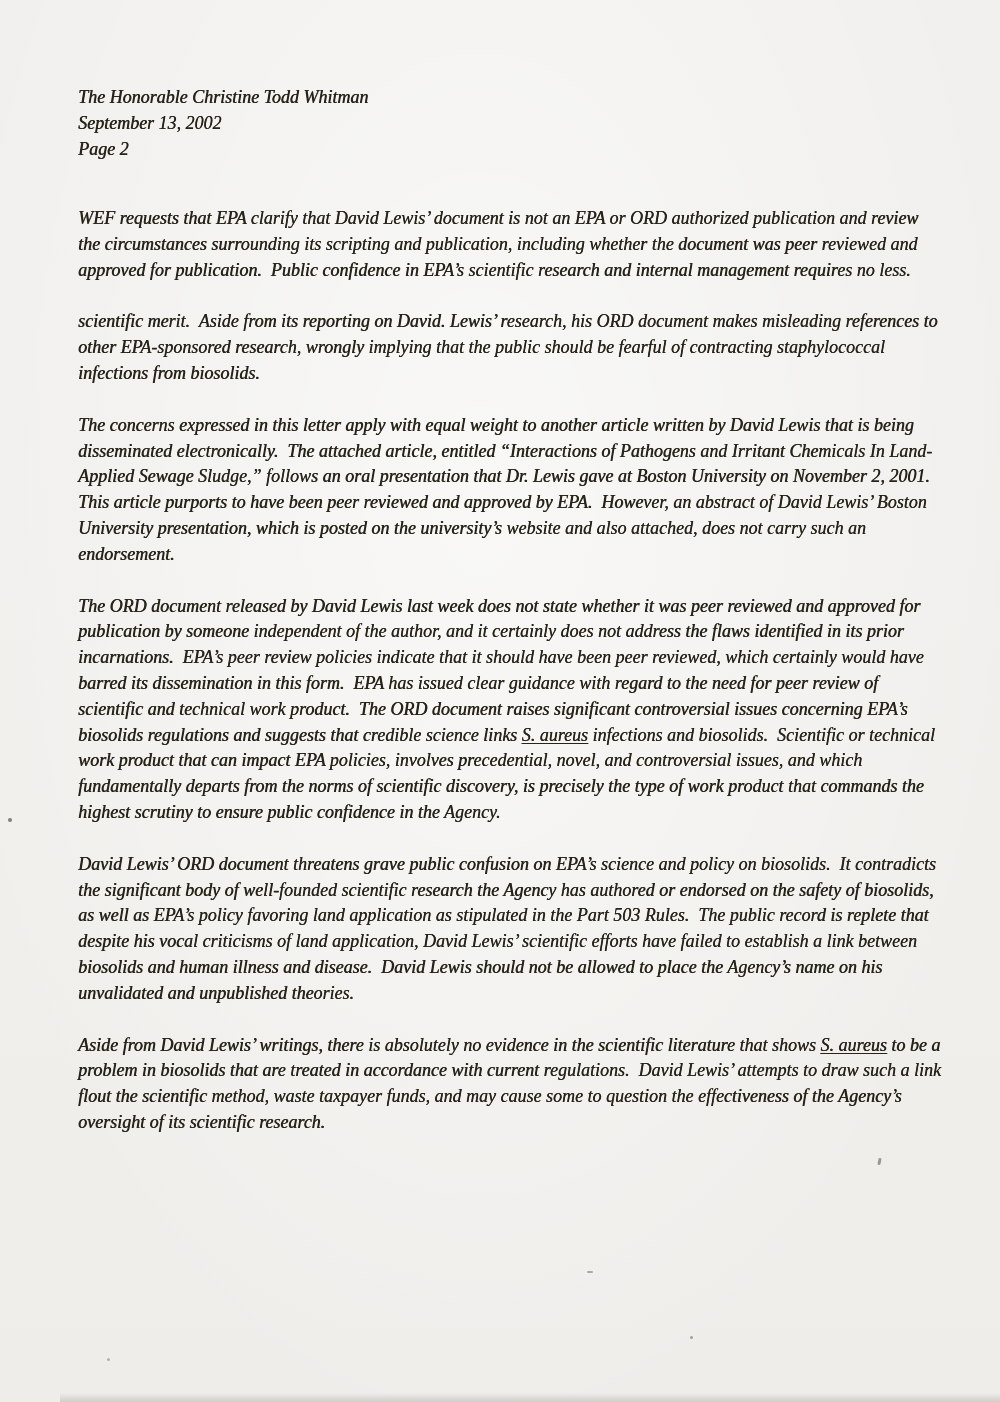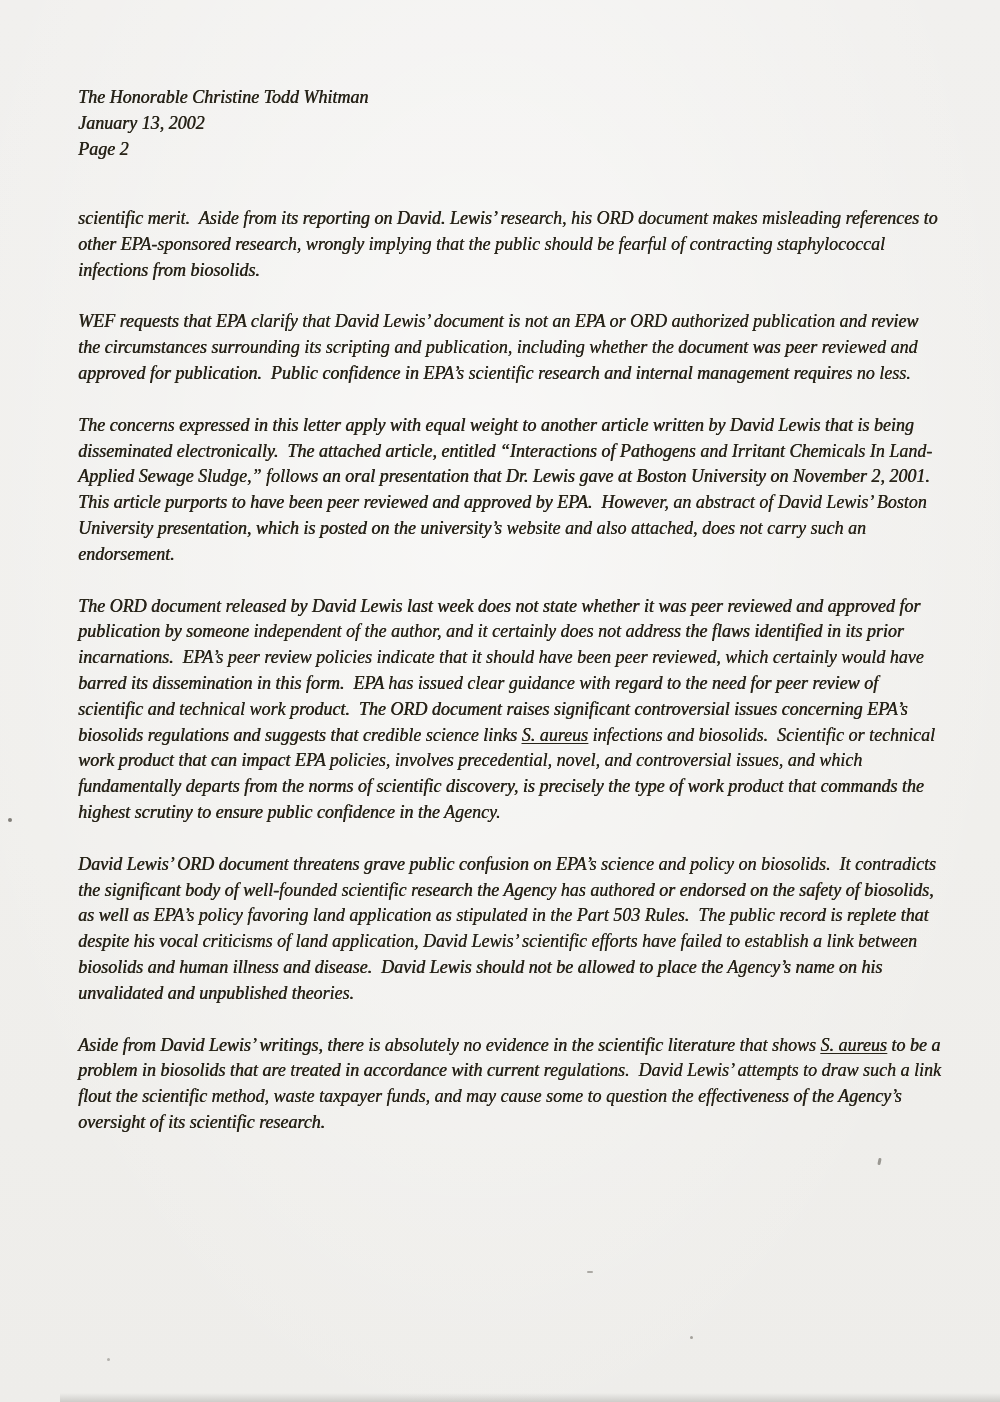--- a/index.html
+++ b/index.html
@@ -68,28 +68,28 @@
   }
 </style>
 </head>
 <body>
 
 <div class="page">
   <div class="content">
 
     <div class="header-block">
       <div class="header-line">The Honorable Christine Todd Whitman</div>
-      <div class="header-line">January 13, 2002</div>
+      <div class="header-line">September 13, 2002</div>
       <div class="header-line">Page 2</div>
     </div>
 
     <div class="body-block" id="letter-body">
 
-    <p class="para"><span>scientific merit.  Aside from its reporting on David. Lewis’ research, his ORD document makes misleading references to other EPA-sponsored research, wrongly implying that the public should be fearful of contracting staphylococcal infections from biosolids.</span></p>
-        <p class="para"><span>WEF requests that EPA clarify that David Lewis’ document is not an EPA or ORD authorized publication and review the circumstances surrounding its scripting and publication, including whether the document was peer reviewed and approved for publication.  Public confidence in EPA’s scientific research and internal management requires no less.</span></p>
+    <p class="para"><span>WEF requests that EPA clarify that David Lewis’ document is not an EPA or ORD authorized publication and review the circumstances surrounding its scripting and publication, including whether the document was peer reviewed and approved for publication.  Public confidence in EPA’s scientific research and internal management requires no less.</span></p>
+        <p class="para"><span>scientific merit.  Aside from its reporting on David. Lewis’ research, his ORD document makes misleading references to other EPA-sponsored research, wrongly implying that the public should be fearful of contracting staphylococcal infections from biosolids.</span></p>
         <p class="para"><span>The concerns expressed in this letter apply with equal weight to another article written by David Lewis that is being disseminated electronically.  The attached article, entitled “Interactions of Pathogens and Irritant Chemicals In Land-Applied Sewage Sludge,” follows an oral presentation that Dr. Lewis gave at Boston University on November 2, 2001.  This article purports to have been peer reviewed and approved by EPA.  However, an abstract of David Lewis’ Boston University presentation, which is posted on the university’s website and also attached, does not carry such an endorsement.</span></p>
         <p class="para"><span>The ORD document released by David Lewis last week does not state whether it was peer reviewed and approved for publication by someone independent of the author, and it certainly does not address the flaws identified in its prior incarnations.  EPA’s peer review policies indicate that it should have been peer reviewed, which certainly would have barred its dissemination in this form.  EPA has issued clear guidance with regard to the need for peer review of scientific and technical work product.  The ORD document raises significant controversial issues concerning EPA’s biosolids regulations and suggests that credible science links </span><span class="u">S. aureus</span><span> infections and biosolids.  Scientific or technical work product that can impact EPA policies, involves precedential, novel, and controversial issues, and which fundamentally departs from the norms of scientific discovery, is precisely the type of work product that commands the highest scrutiny to ensure public confidence in the Agency.</span></p>
         <p class="para"><span>David Lewis’ ORD document threatens grave public confusion on EPA’s science and policy on biosolids.  It contradicts the significant body of well-founded scientific research the Agency has authored or endorsed on the safety of biosolids, as well as EPA’s policy favoring land application as stipulated in the Part 503 Rules.  The public record is replete that despite his vocal criticisms of land application, David Lewis’ scientific efforts have failed to establish a link between biosolids and human illness and disease.  David Lewis should not be allowed to place the Agency’s name on his unvalidated and unpublished theories.</span></p>
         <p class="para"><span>Aside from David Lewis’ writings, there is absolutely no evidence in the scientific literature that shows </span><span class="u">S. aureus</span><span> to be a problem in biosolids that are treated in accordance with current regulations.  David Lewis’ attempts to draw such a link flout the scientific method, waste taxpayer funds, and may cause some to question the effectiveness of the Agency’s oversight of its scientific research.</span></p>
       </div>
 
   </div>
 
   <div class="speck" id="speck1"></div>
   <div class="speck" id="speck2"></div>

